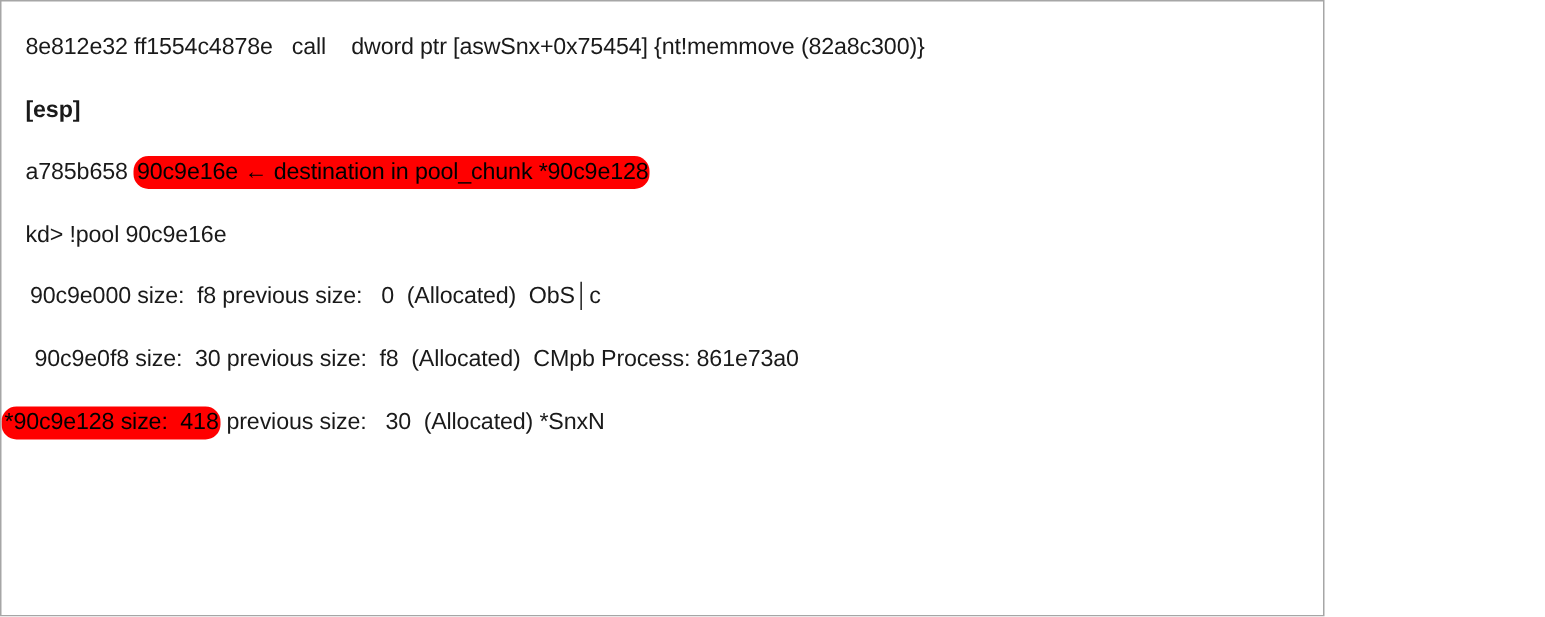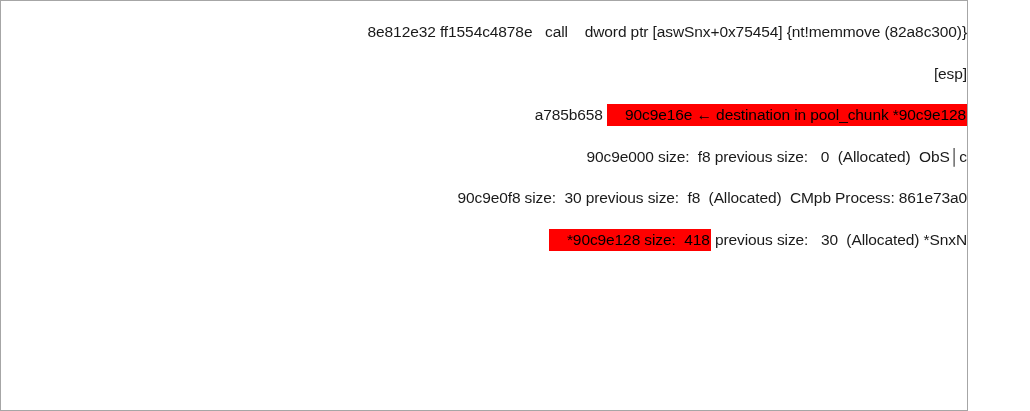--- a/index.html
+++ b/index.html
@@ -5,27 +5,26 @@
   html, body {
     margin: 0;
     padding: 0;
     background: #ffffff;
   }
   body {
     font-family: "Liberation Sans", sans-serif;
   }
   .frame {
     position: relative;
-    width: 968px;
+    width: 883px;
     height: 411px;
     box-sizing: border-box;
     background: #ffffff;
     border: 1px solid #a6a6a6;
     overflow: hidden;
-    text-align: right;
   }
   .console {
     position: absolute;
     left: 0;
     top: 0;
     right: 0;
     bottom: 0;
     padding: 10px 0 0 0;
     box-sizing: border-box;
   }
@@ -33,41 +32,43 @@
     height: 41.6px;
     line-height: 41.6px;
     white-space: pre;
     font-size: 15.5px;
     color: #1a1a1a;
     padding-left: 16px;
     box-sizing: border-box;
     letter-spacing: -0.1px;
   }
   .line.bold {
-    font-weight: normal;
+    font-weight: bold;
   }
   
-  .line.indent-1 { padding-left: 33px; }
-  .line.indent-2 { padding-left: 22px; margin-left: 36px; }
+  .line.indent-1 { padding-left: 19px; }
+  .line.indent-2 { padding-left: 22px; }
   .line.flush    { padding-left: 0px; }
 
   .seg {
     white-space: pre;
   }
   .seg.hl {
     background: #ff0000;
     color: #000000;
-    padding: 2px 1px 3px 18px;
+    padding: 2px 1px 3px 2px;
+    border-radius: 10px;
   }
 </style>
 </head>
 <body>
 
 <div class="frame">
   <div class="console" id="console">
       <div class="line indent-0"><span class="seg">8e812e32 ff1554c4878e   call    dword ptr [aswSnx+0x75454] {nt!memmove (82a8c300)}</span></div>
       <div class="line indent-0 bold"><span class="seg">[esp]</span></div>
       <div class="line indent-0"><span class="seg">a785b658 </span><span class="seg hl">90c9e16e ← destination in pool_chunk *90c9e128</span></div>
+      <div class="line indent-0"><span class="seg">kd&gt; !pool 90c9e16e</span></div>
       <div class="line indent-1"><span class="seg">90c9e000 size:  f8 previous size:   0  (Allocated)  ObS</span><span class="seg" style="font-weight: 300; color: rgb(51, 51, 51);">│</span><span class="seg">c</span></div>
       <div class="line indent-2"><span class="seg">90c9e0f8 size:  30 previous size:  f8  (Allocated)  CMpb Process: 861e73a0</span></div>
       <div class="line flush"><span class="seg hl">*90c9e128 size:  418</span><span class="seg"> previous size:   30  (Allocated) *SnxN</span></div>
     </div>
 </div>
 
 </body></html>

